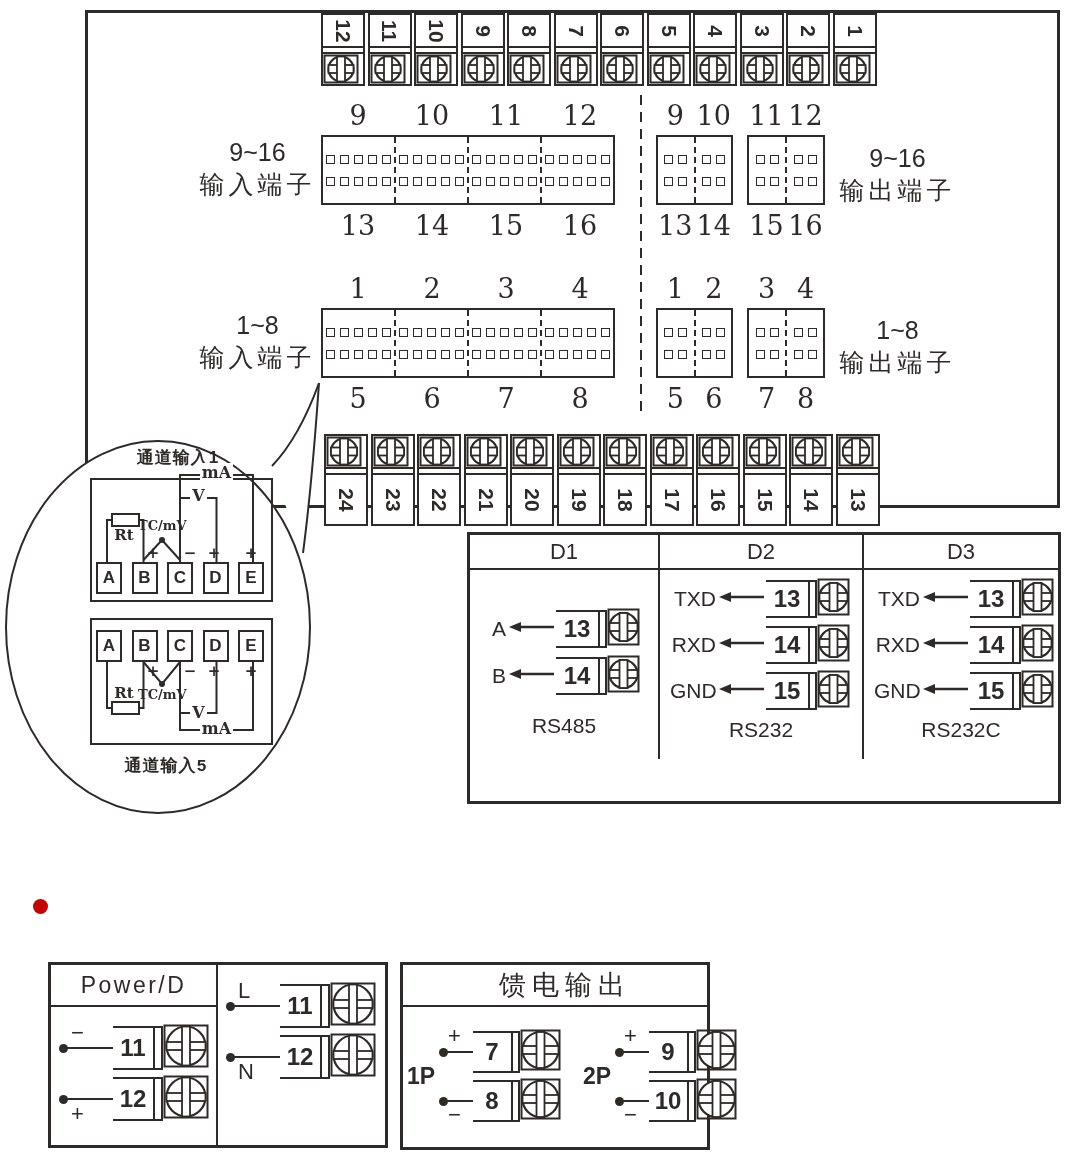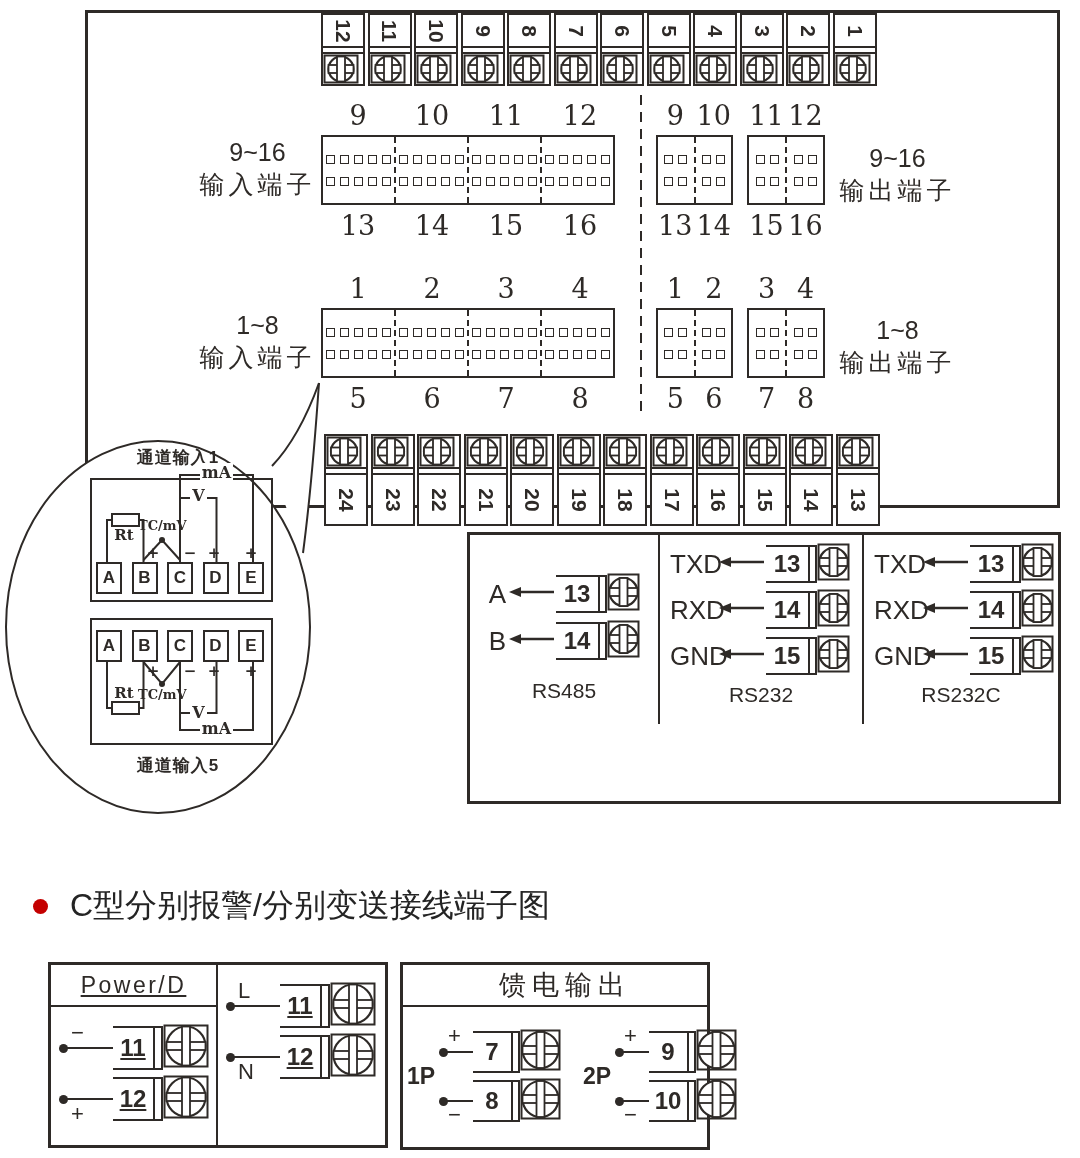--- a/index.html
+++ b/index.html
@@ -44,31 +44,31 @@
   .comm-hcell{display:flex;align-items:center;justify-content:center;font-size:22px;}
   .comm-hcell.c1{width:188px;border-right:2px solid #2e2a27;}
   .comm-hcell.c2{width:202px;border-right:2px solid #2e2a27;}
   .comm-hcell.c3{flex:1;}
   .comm-body{display:flex;height:189px;}
   .comm-cell{display:flex;flex-direction:column;padding-top:10px;gap:8px;}
   .comm-cell.c1{width:188px;border-right:2px solid #2e2a27;padding-top:40px;gap:9px;}
   .comm-cell.c2{width:202px;border-right:2px solid #2e2a27;}
   .comm-cell.c3{flex:1;}
   .crow{height:38px;display:flex;align-items:center;padding-left:10px;}
-  .csig{width:46px;text-align:right;font-size:26px;}
+  .csig{width:46px;text-align:right;font-size:21px;}
   .comm-cell.c1 .csig{width:26px;}
   .carrow{margin:0 2px;}
   .cnum{width:42px;height:38px;border-top:2.5px solid #2e2a27;border-bottom:2.5px solid #2e2a27;
         display:flex;align-items:center;justify-content:center;font-weight:bold;font-size:24px;box-sizing:border-box;}
   .cstrip{width:9px;height:38px;box-sizing:border-box;border:2.5px solid #2e2a27;border-width:2.5px 2px;}
   .ccap{text-align:center;font-size:21px;}
   .comm-cell.c1 .ccap{margin-top:10px;}
   
   .power-box{left:48px;top:962px;width:334px;height:180px;border:3px solid #2e2a27;display:flex;}
-  .pcol{display:flex;flex-direction:column;text-decoration:underline;}
+  .pcol{display:flex;flex-direction:column;}
   .pcol.first{width:165px;border-right:2.5px solid #2e2a27;}
   .pcol.second{flex:1;}
   .phead{height:40px;border-bottom:2.5px solid #2e2a27;display:flex;align-items:center;justify-content:center;
          font-size:23px;letter-spacing:2.5px;}
   .pbody{display:flex;flex-direction:column;padding-top:19px;gap:7px;}
   .prow{height:44px;display:flex;align-items:center;padding-left:8px;}
   .lead{position:relative;height:44px;}
   .lead .dot{position:absolute;left:0;top:17.5px;width:9px;height:9px;border-radius:50%;background:#2e2a27;}
   .lead .line{position:absolute;left:7px;right:0;top:20.8px;border-top:2.5px solid #2e2a27;}
   .lead .llab{position:absolute;font-size:22px;line-height:20px;}
@@ -810,23 +810,28 @@
       <div class="ch-term">E</div>
     </div>
   <span class="abs wlabel" style="left:108px;top:684px;width:32px;font-size:15px;z-index:6;">Rt</span>
   <span class="abs wlabel" style="left:138px;top:687px;width:48px;font-size:13px;z-index:6;">TC/mV</span>
   <span class="abs wlabel bg" style="left:190px;top:703px;width:17px;font-size:16px;z-index:6;">V</span>
   <span class="abs wlabel bg" style="left:200px;top:719px;width:33px;font-size:16px;z-index:6;">mA</span>
   <span class="abs wlabel" style="left:146px;top:662px;width:14px;font-size:15px;z-index:6;">+</span>
   <span class="abs wlabel" style="left:183px;top:662px;width:14px;font-size:15px;z-index:6;">−</span>
   <span class="abs wlabel" style="left:207px;top:662px;width:14px;font-size:15px;z-index:6;">+</span>
   <span class="abs wlabel" style="left:244px;top:662px;width:14px;font-size:15px;z-index:6;">+</span>
-  <div class="abs balloon-title" style="left:88px;top:754px;width:180px;z-index:5;">通道输入5</div>
+  <div class="abs balloon-title" style="left:76px;top:754px;width:180px;z-index:5;font-family:Liberation Mono, monospace;">通道输入5</div>
 
   <div class="abs comm-table" style="z-index:3;">
+    <div class="comm-headers" id="comm-headers">
+        <div class="comm-hcell c1">D1</div>
+        <div class="comm-hcell c2">D2</div>
+        <div class="comm-hcell c3">D3</div>
+      </div>
     <div class="comm-body" id="comm-body">
         <div class="comm-cell c1">
           <div class="crow">
             <span class="csig">A</span>
             <span class="carrow"><svg width="46" height="16">
                 <line x1="10" y1="8" x2="46" y2="8" stroke="#2e2a27" stroke-width="2.5"></line>
                 <polygon points="1,8 13,3 13,13" fill="#2e2a27"></polygon>
               </svg></span>
             <div class="cnum">13</div>
             <div class="cstrip"></div>
@@ -947,21 +952,20 @@
                 <rect x="2.5" y="15" width="28" height="8" fill="#fff" stroke="#2e2a27" stroke-width="1.8"></rect>
                 <rect x="12.5" y="5" width="8" height="28" fill="#fff" stroke="#2e2a27" stroke-width="1.8"></rect>
               </svg></span>
           </div>
           <div class="ccap">RS232C</div>
         </div>
       </div>
   </div>
 
   <div class="abs h-bullet" style="background: rgb(196, 0, 0);"></div>
-  <div class="abs h-text">C型分别报警/分别变送接线端子图</div>
 
   <div class="abs power-box" style="z-index:3;" id="power-box">
       <div class="pcol first">
         <div class="phead">Power/D</div>
         <div class="pbody">
           <div class="prow">
             <div class="lead plead above">
               <div class="dot"></div>
               <div class="line"></div>
               <span class="llab">−</span>

